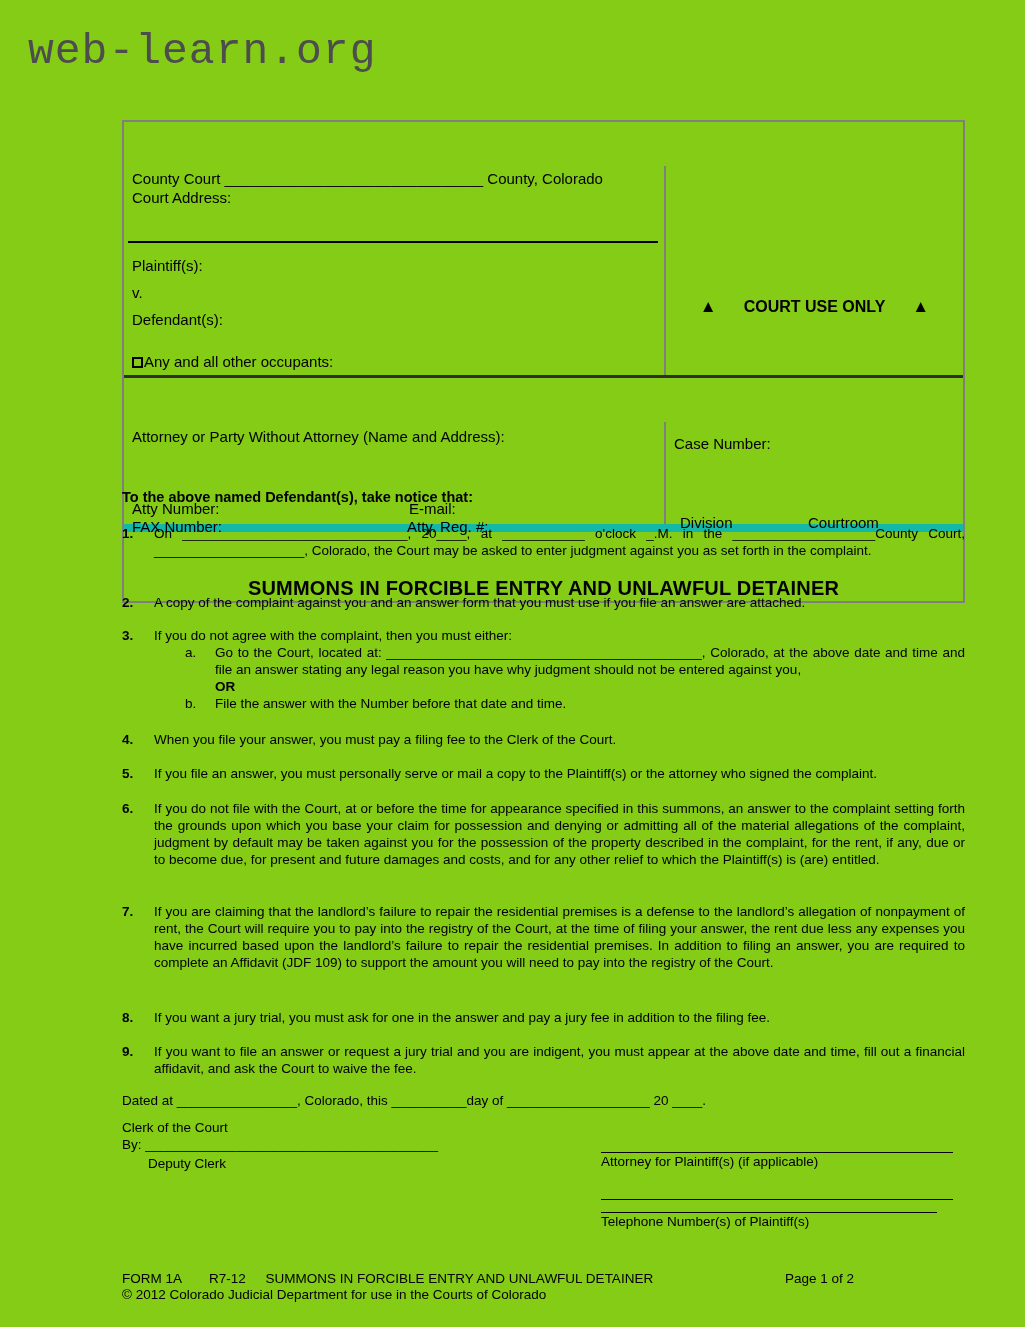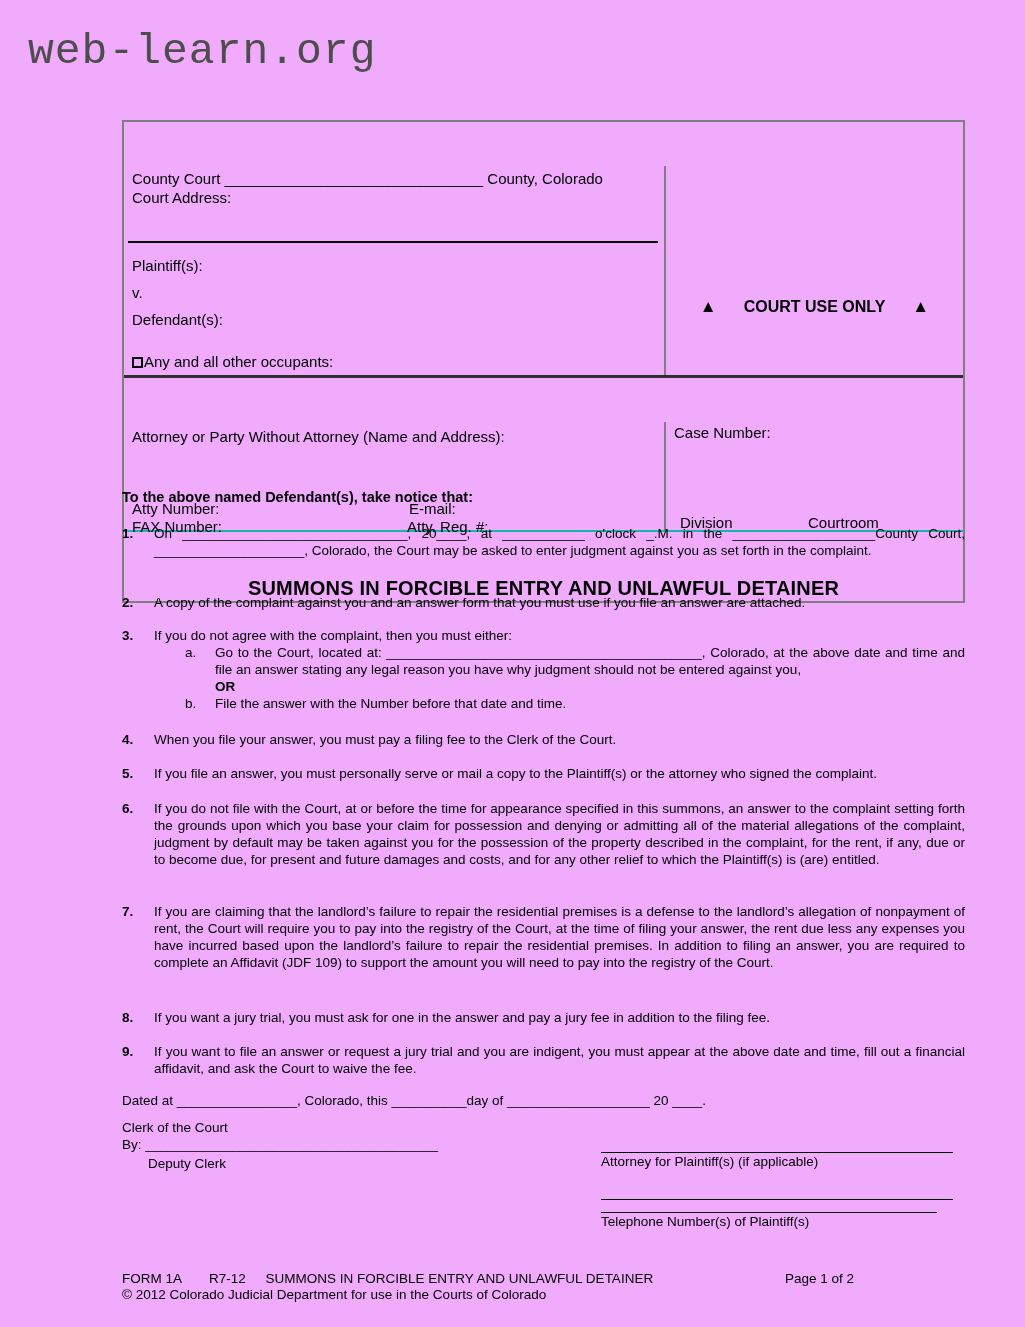--- a/index.html
+++ b/index.html
@@ -1,32 +1,32 @@
 <!DOCTYPE html>
 <html><head>
 <meta charset="utf-8">
 <style>
   html,body{margin:0;padding:0;background:#fff;}
   .page{
-    position:relative;width:1025px;height:1327px;background:#f0abfc;
+    position:relative;width:1025px;height:1327px;background:#84cc16;
     font-family:"Liberation Sans",sans-serif;color:#000;overflow:hidden;
   }
   .logo{
     position:absolute;left:28px;top:27px;
     font-family:"Liberation Mono","DejaVu Sans Mono",monospace;
     font-size:43px;color:#4d4d4d;letter-spacing:1px;white-space:nowrap;
   }
   
   .form-table{
     position:absolute;left:122px;top:120px;width:843px;
     border:2px solid #7f7f7f;box-sizing:border-box;font-size:15px;line-height:19px;
   }
   .trow{display:flex;box-sizing:border-box;margin-top:44px;}
   .row1{height:212px;border-bottom:3px solid #2f2f2f;}
-  .row2{height:110px;border-bottom:2px solid #14b8a6;}
+  .row2{height:110px;border-bottom:8px solid #14b8a6;}
   .row3{height:25px;align-items:center;justify-content:center;
         font-weight:bold;font-size:20px;letter-spacing:.2px;}
   .cell-left{width:542px;border-right:2px solid #7f7f7f;position:relative;box-sizing:border-box;}
   .cell-right{flex:1;position:relative;box-sizing:border-box;}
   .abs{position:absolute;white-space:nowrap;}
   .inner-rule{position:absolute;left:4px;right:6px;border-top:2px solid #000;}
   .courtuse{
     position:absolute;left:0;right:0;top:131px;display:flex;
     align-items:center;justify-content:center;gap:27px;font-weight:bold;font-size:16px;
   }
@@ -83,21 +83,21 @@
 
     <div class="trow row2">
       <div class="cell-left">
         <div class="abs" style="left:8px;top:5px;">Attorney or Party Without Attorney (Name and Address):</div>
         <div class="abs" style="left:8px;top:77px;">Atty Number:</div>
         <div class="abs" style="left:285px;top:77px;">E-mail:</div>
         <div class="abs" style="left:8px;top:95px;">FAX Number:</div>
         <div class="abs" style="left:283px;top:95px;">Atty. Reg. #:</div>
       </div>
       <div class="cell-right">
-        <div class="abs" style="left:8px;top:1px;">Case Number:</div>
+        <div class="abs" style="left:8px;top:12px;">Case Number:</div>
         <div class="abs" style="left:14px;top:91px;">Division</div>
         <div class="abs" style="left:142px;top:91px;">Courtroom</div>
       </div>
     </div>
 
     <div class="trow row3">
       <span>SUMMONS IN FORCIBLE ENTRY AND UNLAWFUL DETAINER</span>
     </div>
   </div>
 

